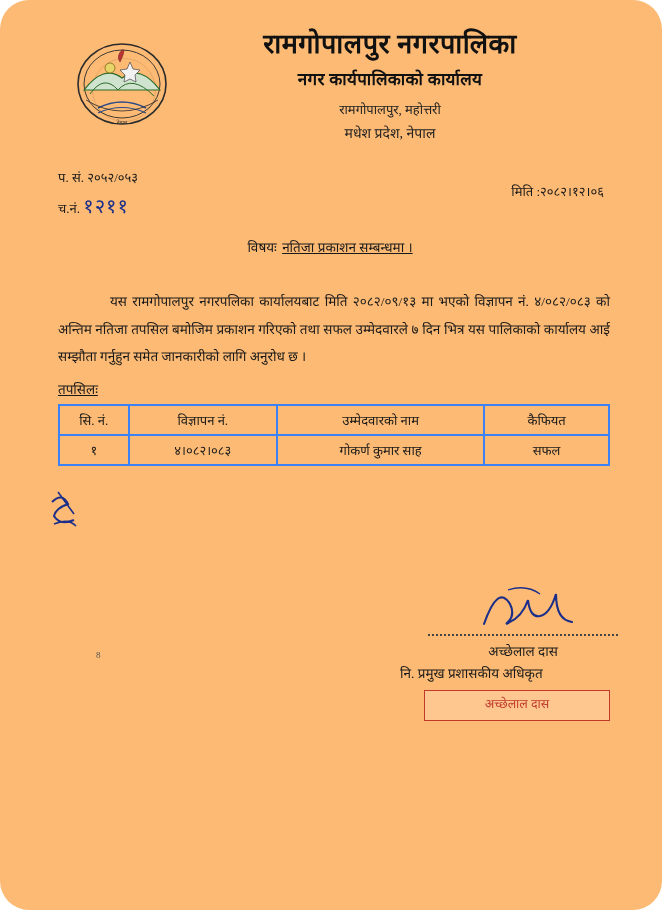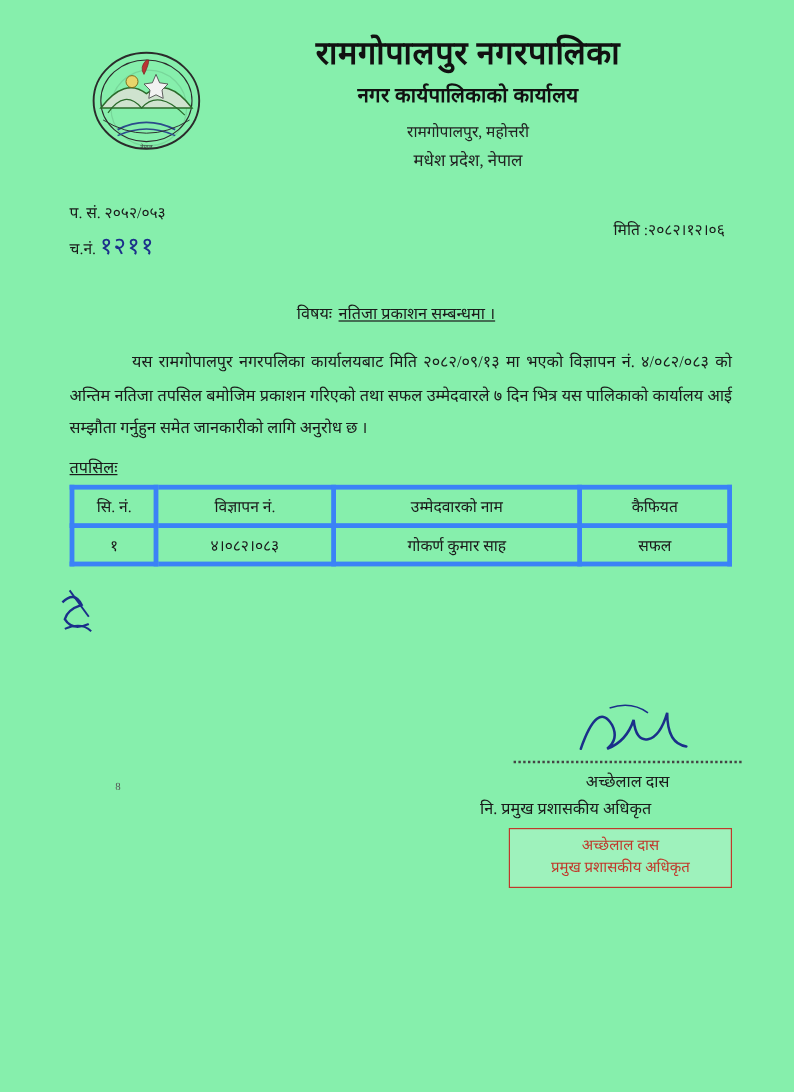--- a/index.html
+++ b/index.html
@@ -11,21 +11,22 @@
     width: 662px;
     height: 910px;
     font-family: "Liberation Serif", "DejaVu Serif", serif;
     color: #1a1a1a;
     position: relative;
     overflow: hidden;
   }
   .page {
     position: absolute;
     inset: 0;
-    background: #86efac;
+    background: #fdba74;
+    border-radius: 29px;
   }
   
   .letterhead {
     position: absolute;
     top: 28px;
     left: 0;
     right: 0;
     height: 140px;
   }
   .emblem {
@@ -86,21 +87,21 @@
   .date-block {
     position: absolute;
     right: 58px;
     top: 182px;
     font-size: 13px;
   }
   
   .subject {
     position: absolute;
     left: 0; right: 0;
-    top: 252px;
+    top: 238px;
     text-align: center;
     font-size: 13.5px;
   }
   .subject .label { }
   .subject .val {
     text-decoration: underline;
     padding: 0 2px;
   }
   
   .body-text {
@@ -124,21 +125,21 @@
   
   .tbl {
     position: absolute;
     left: 58px;
     top: 404px;
     width: 552px;
     border-collapse: collapse;
     font-size: 13px;
   }
   .tbl th, .tbl td {
-    border: 4px solid #3b82f6;
+    border: 2px solid #3b82f6;
     text-align: center;
     padding: 5px 0;
     font-weight: normal;
     margin-top: 11px;
   }
   .tbl th { font-weight: normal; }
   .col0 { width: 72px; }
   .col1 { width: 156px; }
   .col2 { width: 218px; }
   .col3 { width: 130px; }
@@ -293,18 +294,17 @@
       <path d="M30 10 q18 -6 32 4" fill="none" stroke="#1b2f8a" stroke-width="1.3"></path>
     </svg>
   </div>
 
   <div class="dots"></div>
   <div class="sig-name">अच्छेलाल दास</div>
   <div class="sig-title">नि. प्रमुख प्रशासकीय अधिकृत</div>
 
   <div class="stamp">
     <div>अच्छेलाल दास</div>
-    <div>प्रमुख प्रशासकीय अधिकृत</div>
   </div>
 
   <div class="tiny-mark">8</div>
 
 </div>
 
 </body></html>

